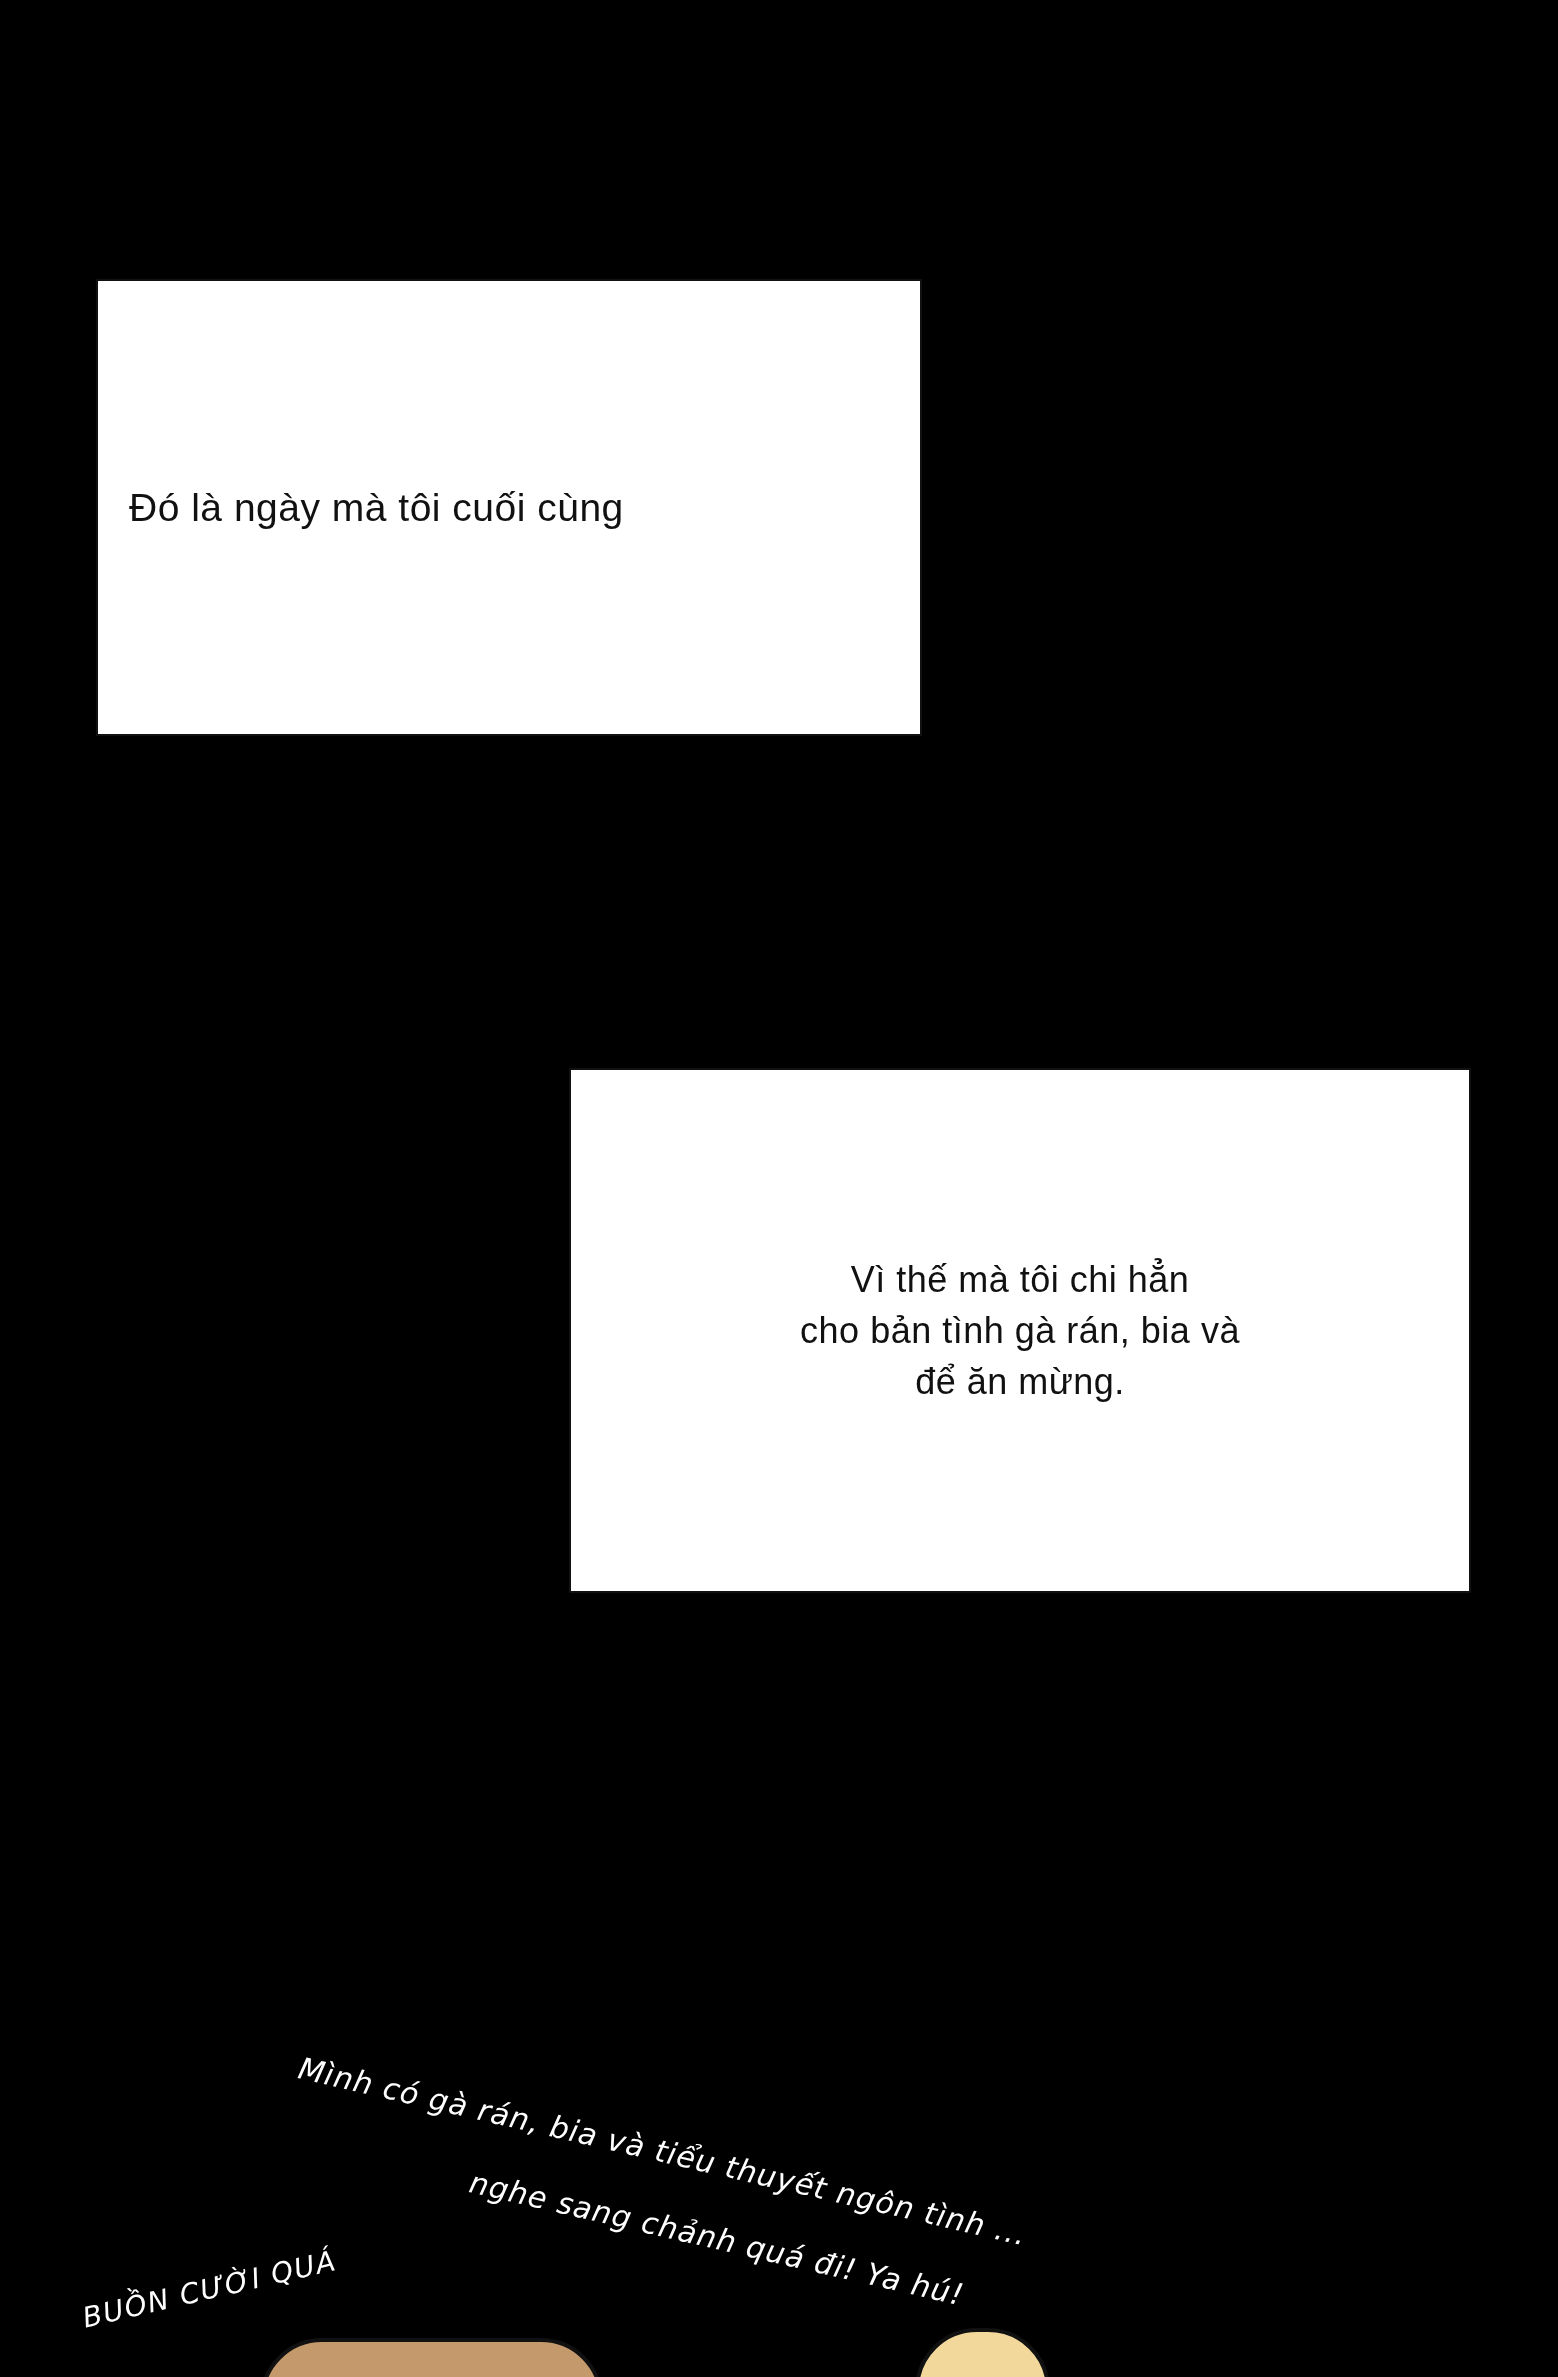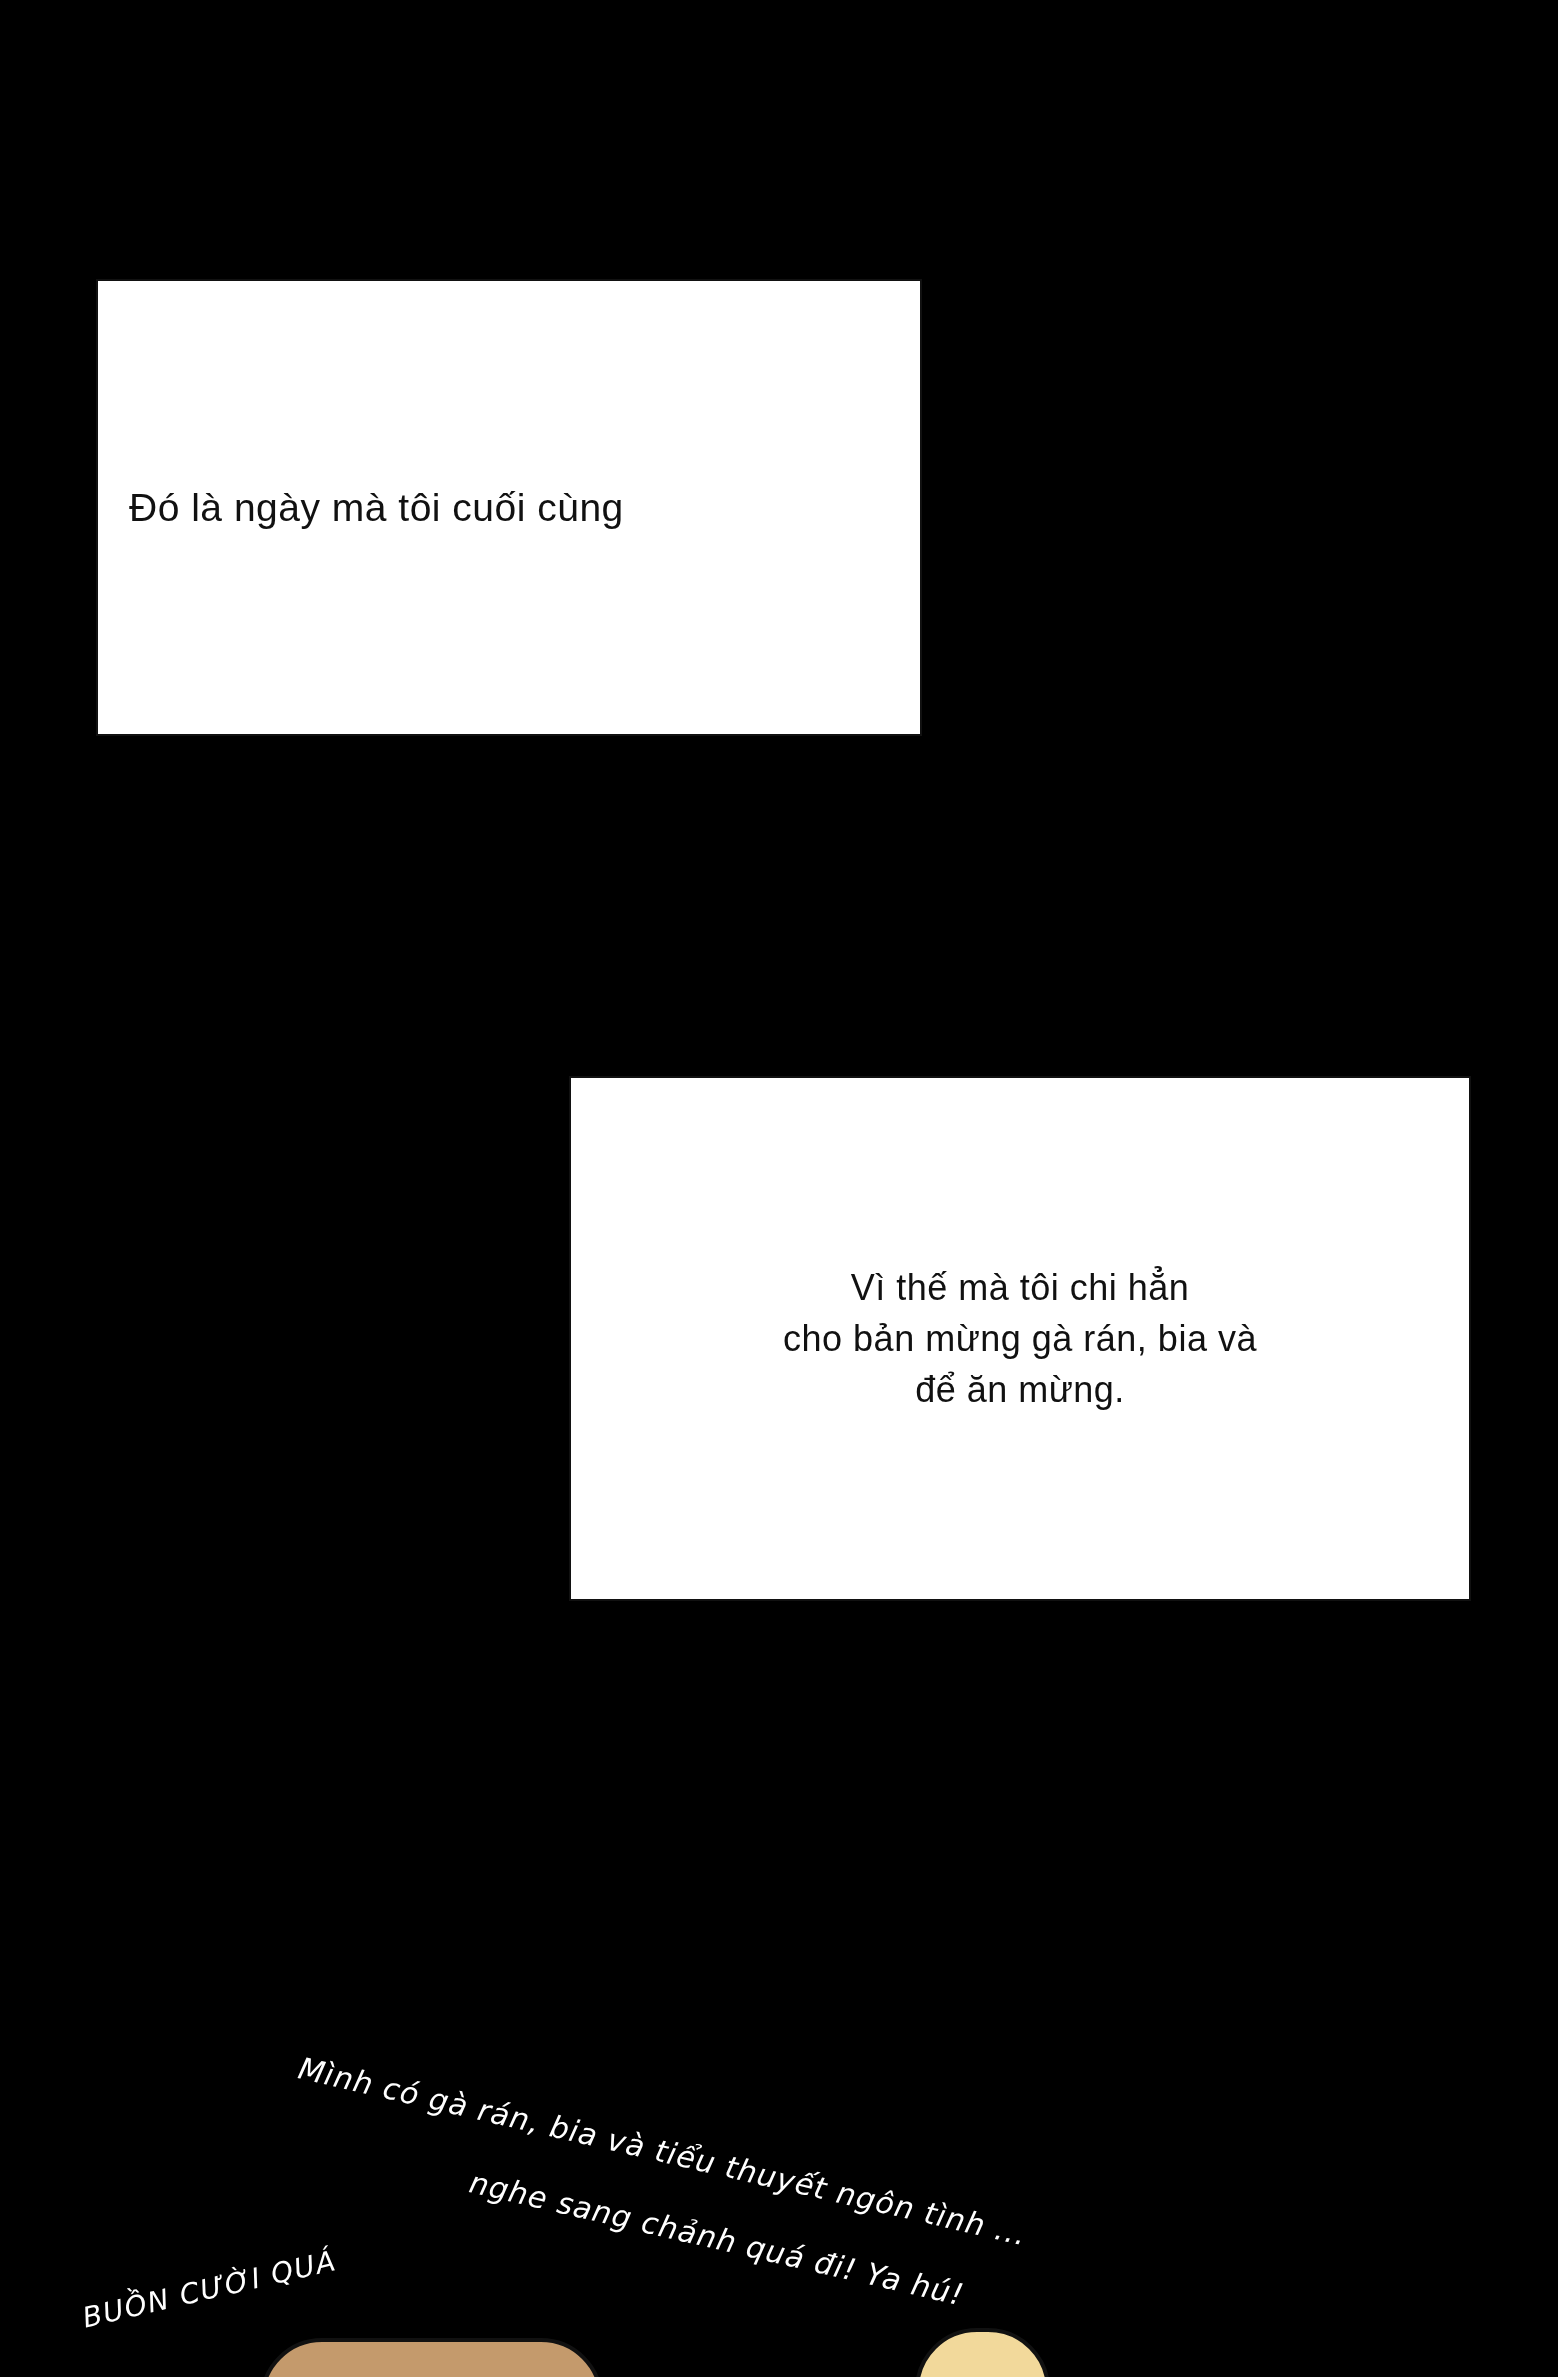--- a/index.html
+++ b/index.html
@@ -48,21 +48,20 @@
     text-align: left;
     white-space: pre;
   }
 
   #caption-box-2 {
     left: 569px;
     top: 1068px;
     width: 902px;
     height: 525px;
     padding: 0 31px;
-    margin-top: 8px;
   }
 
   #caption-box-2 .caption-line {
     font-size: 36px;
     line-height: 51px;
     letter-spacing: 0.5px;
     text-align: center;
     white-space: pre;
   }
 
@@ -138,21 +137,21 @@
 <body>
 
 <div class="panel" style="left:0;top:0;height:2377px;">
 
   <div class="caption-box" id="caption-box-1">
     <div class="caption-line">Đó là ngày mà tôi cuối cùng</div>
   </div>
 
   <div class="caption-box" id="caption-box-2">
     <div class="caption-line">Vì thế mà tôi chi hẳn</div>
-    <div class="caption-line">cho bản mừng gà rán, bia và</div>
+    <div class="caption-line">cho bản tình gà rán, bia và</div>
     <div class="caption-line">để ăn mừng.</div>
   </div>
 
   <div class="handwriting" id="hand-text-line1">Mình có gà rán, bia và tiểu thuyết ngôn tình ...</div>
   <div class="handwriting" id="hand-text-line2">nghe sang chảnh quá đi! Ya hú!</div>
   <div class="handwriting" id="hand-text-laugh">BUỒN CƯỜI QUÁ</div>
 
   <div id="character-art">
     <div id="character-head"></div>
     <div id="character-hat"></div>

